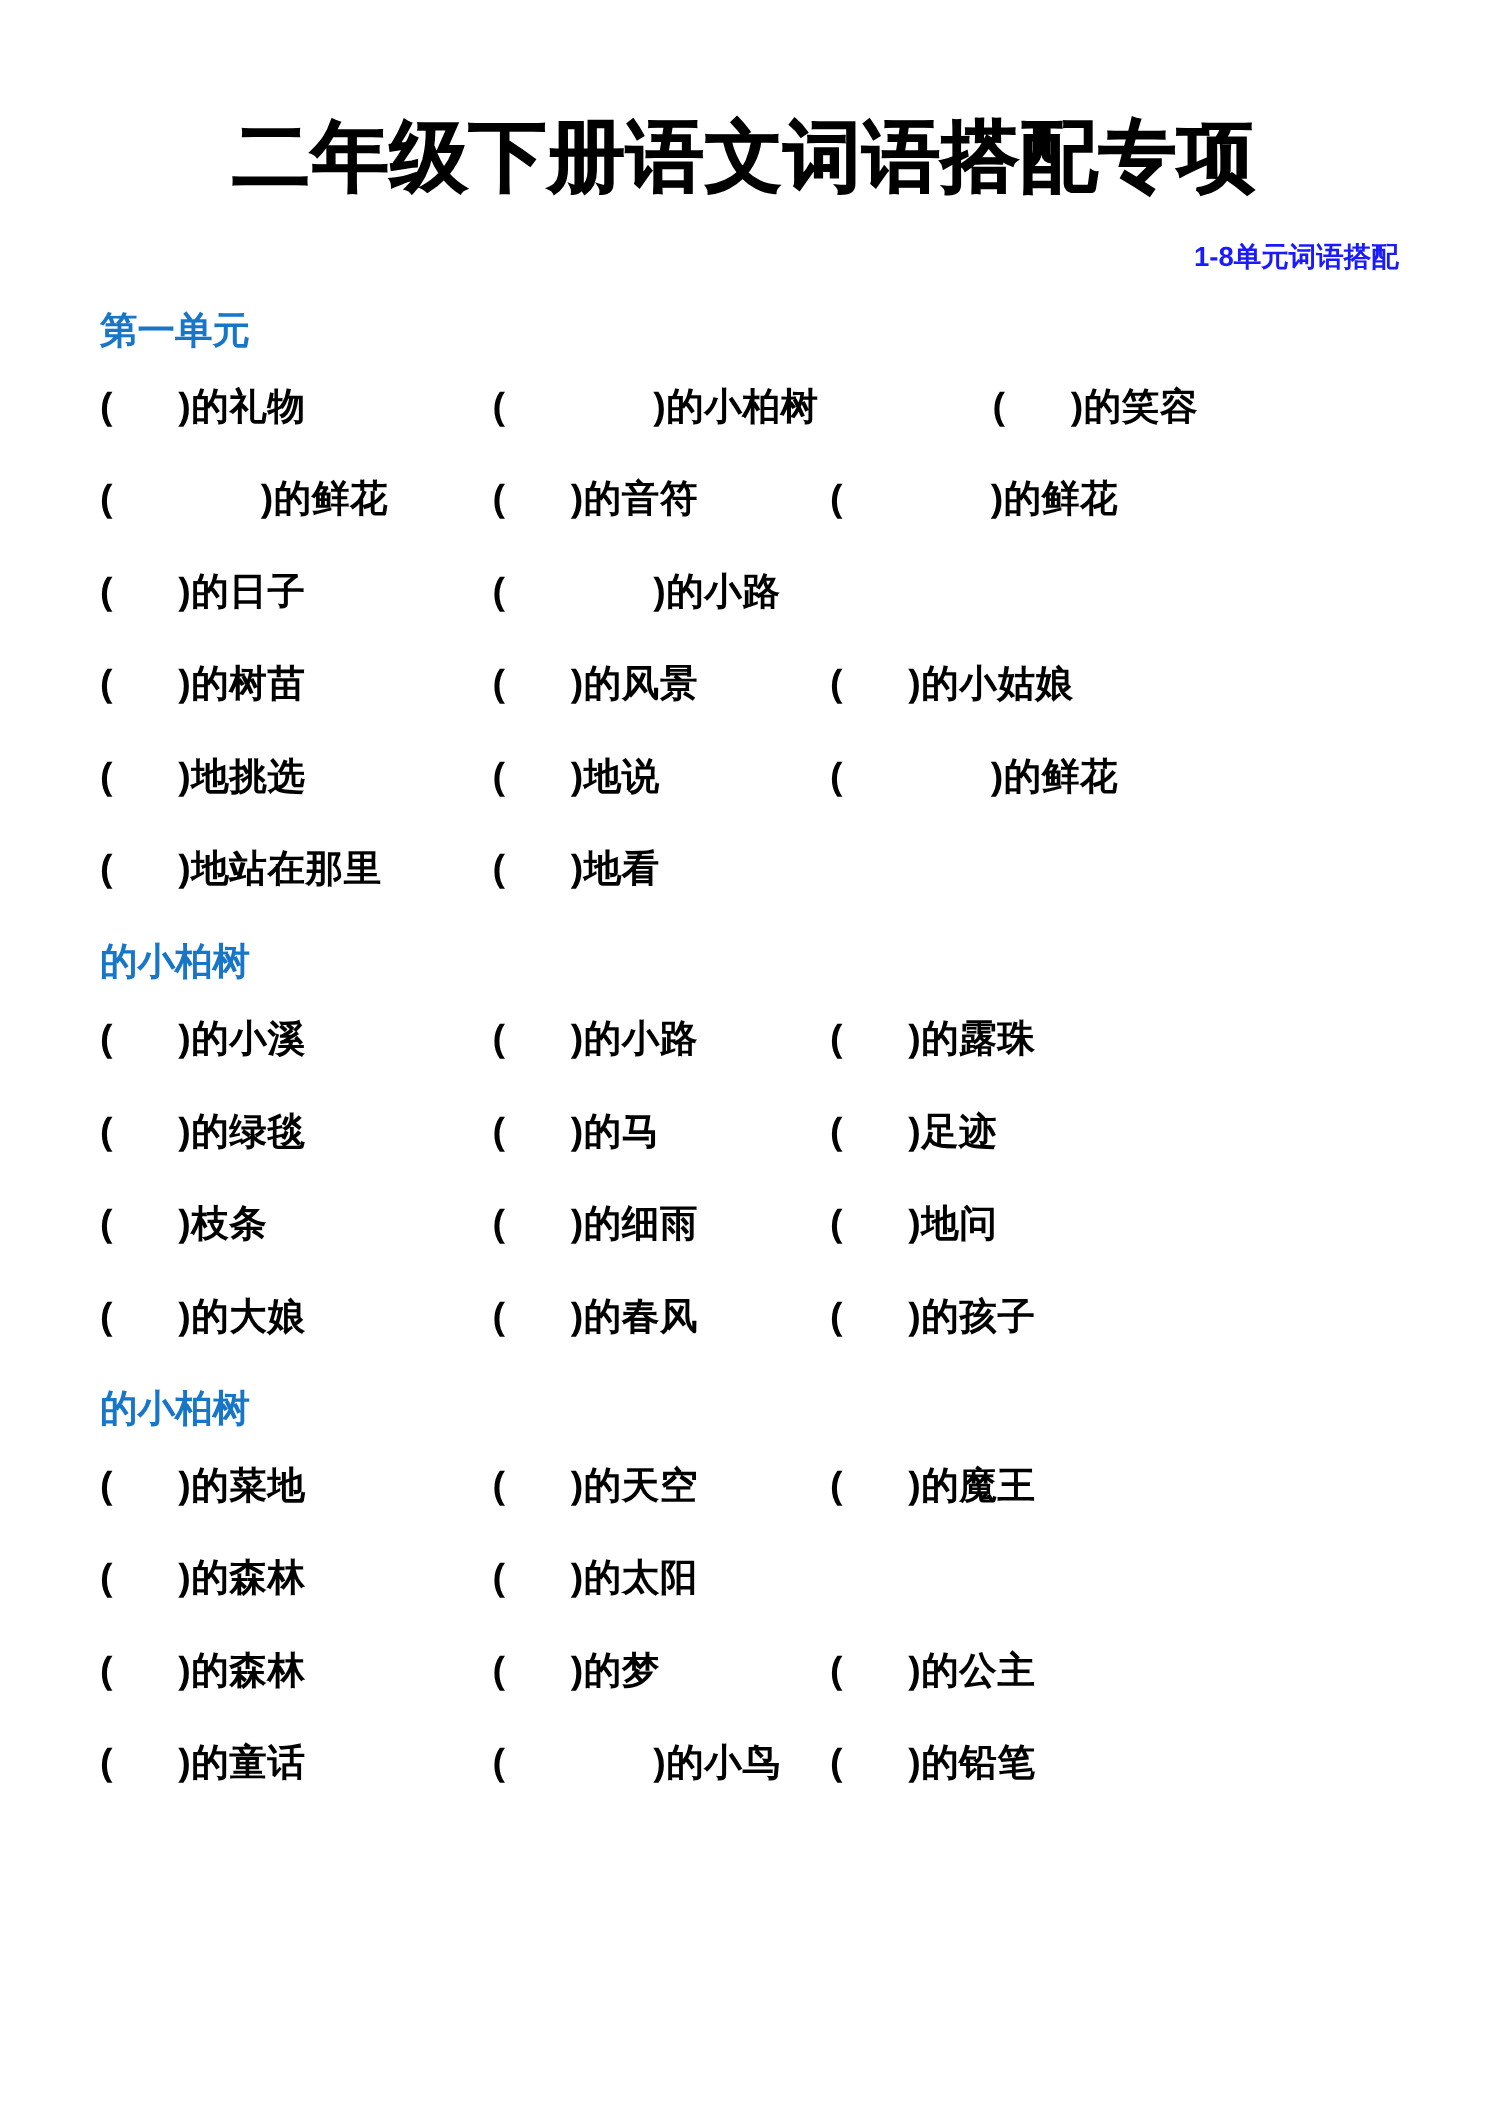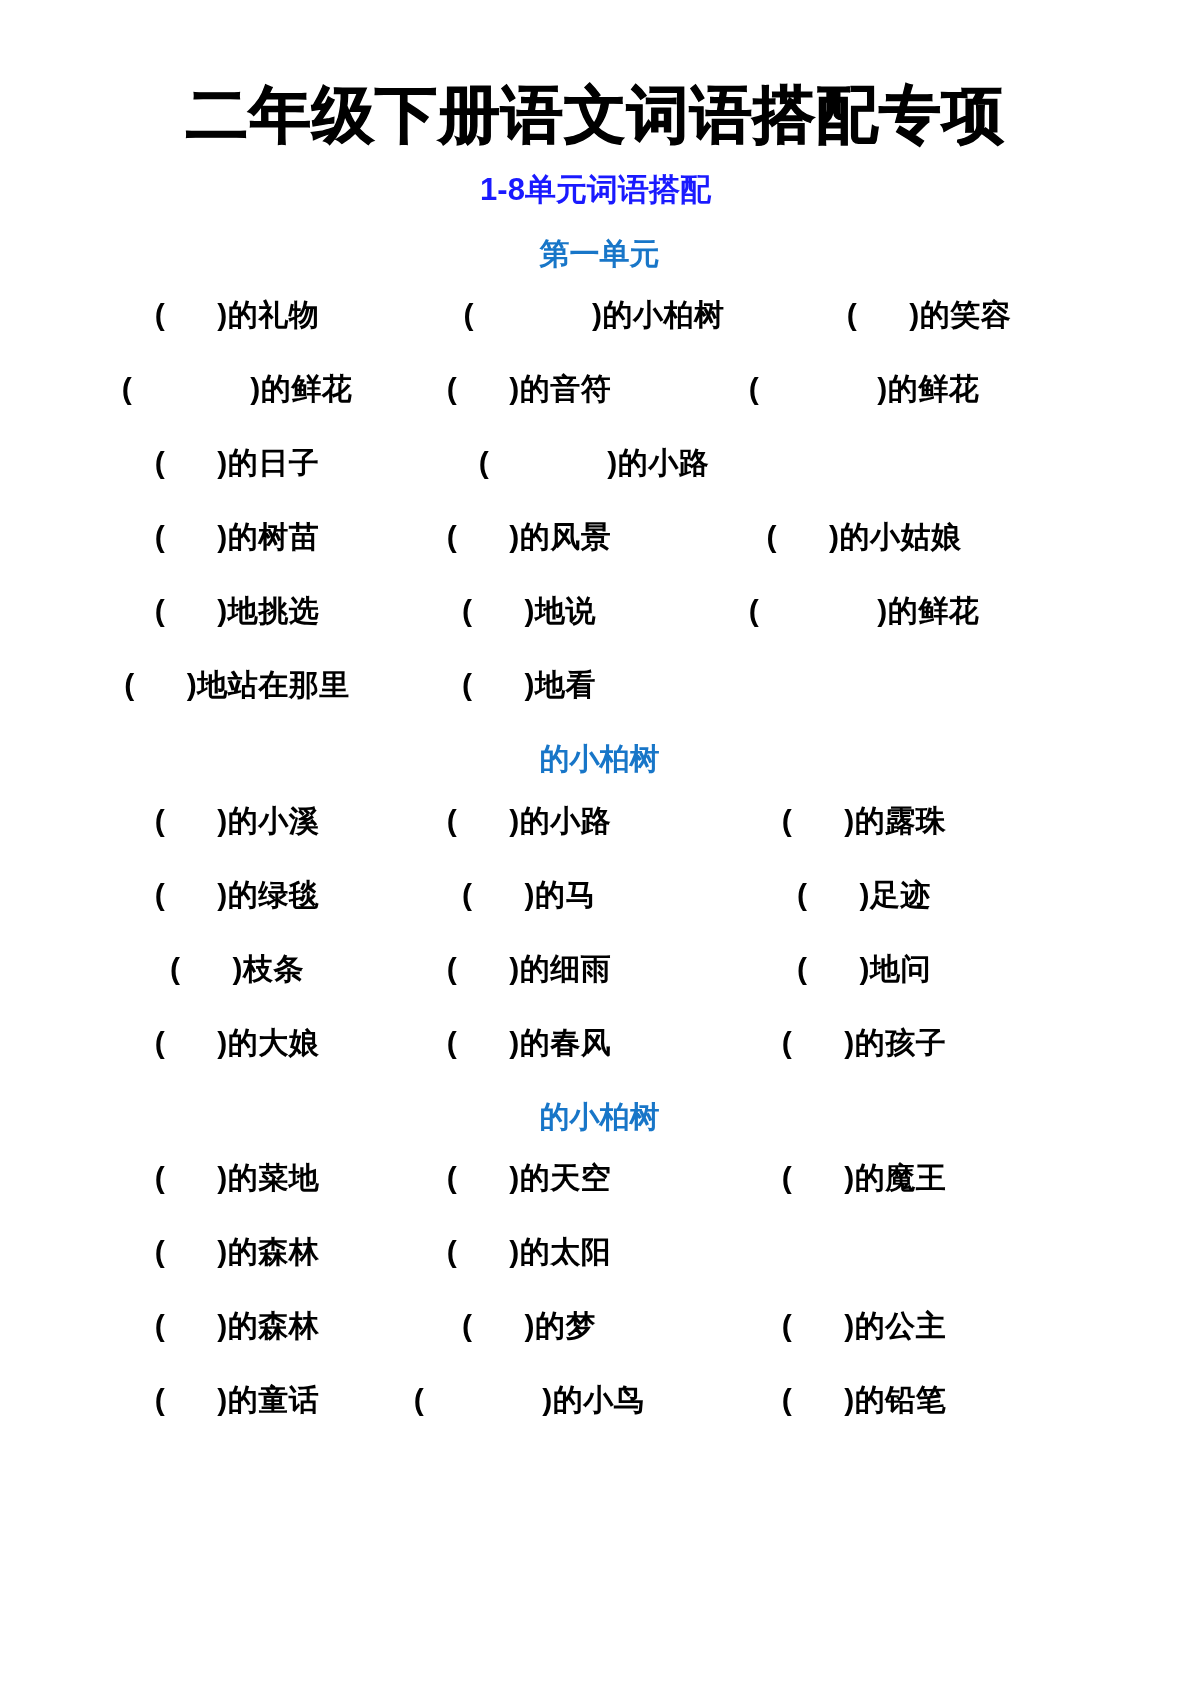--- a/index.html
+++ b/index.html
@@ -15,42 +15,41 @@
     overflow: hidden;
   }
   .page {
     position: relative;
     width: 1191px;
     height: 1684px;
     box-sizing: border-box;
     padding: 0 72px;
   }
   .doc-title {
-    margin: 0;
+    margin: 11px;
     padding-top: 80px;
     text-align: center;
     font-size: 62px;
     line-height: 1.12;
     font-weight: 900;
     letter-spacing: 1px;
     color: #000000;
     -webkit-text-stroke: 1.1px #000000;
   }
   .doc-subtitle {
     margin: 0;
     padding-top: 22px;
-    text-align: center;
-    font-size: 31px;
+    text-align: right;
+    font-size: 22px;
     line-height: 1.2;
     font-weight: 700;
     color: #1a1aff;
   }
   .unit {
     margin-top: 18px;
-    text-align: center;
   }
   .unit-first {
     margin-top: 26px;
   }
   .unit-heading {
     font-size: 30px;
     line-height: 1.25;
     font-weight: 700;
     color: #1876c8;
     margin: 0 0 6px 8px;

